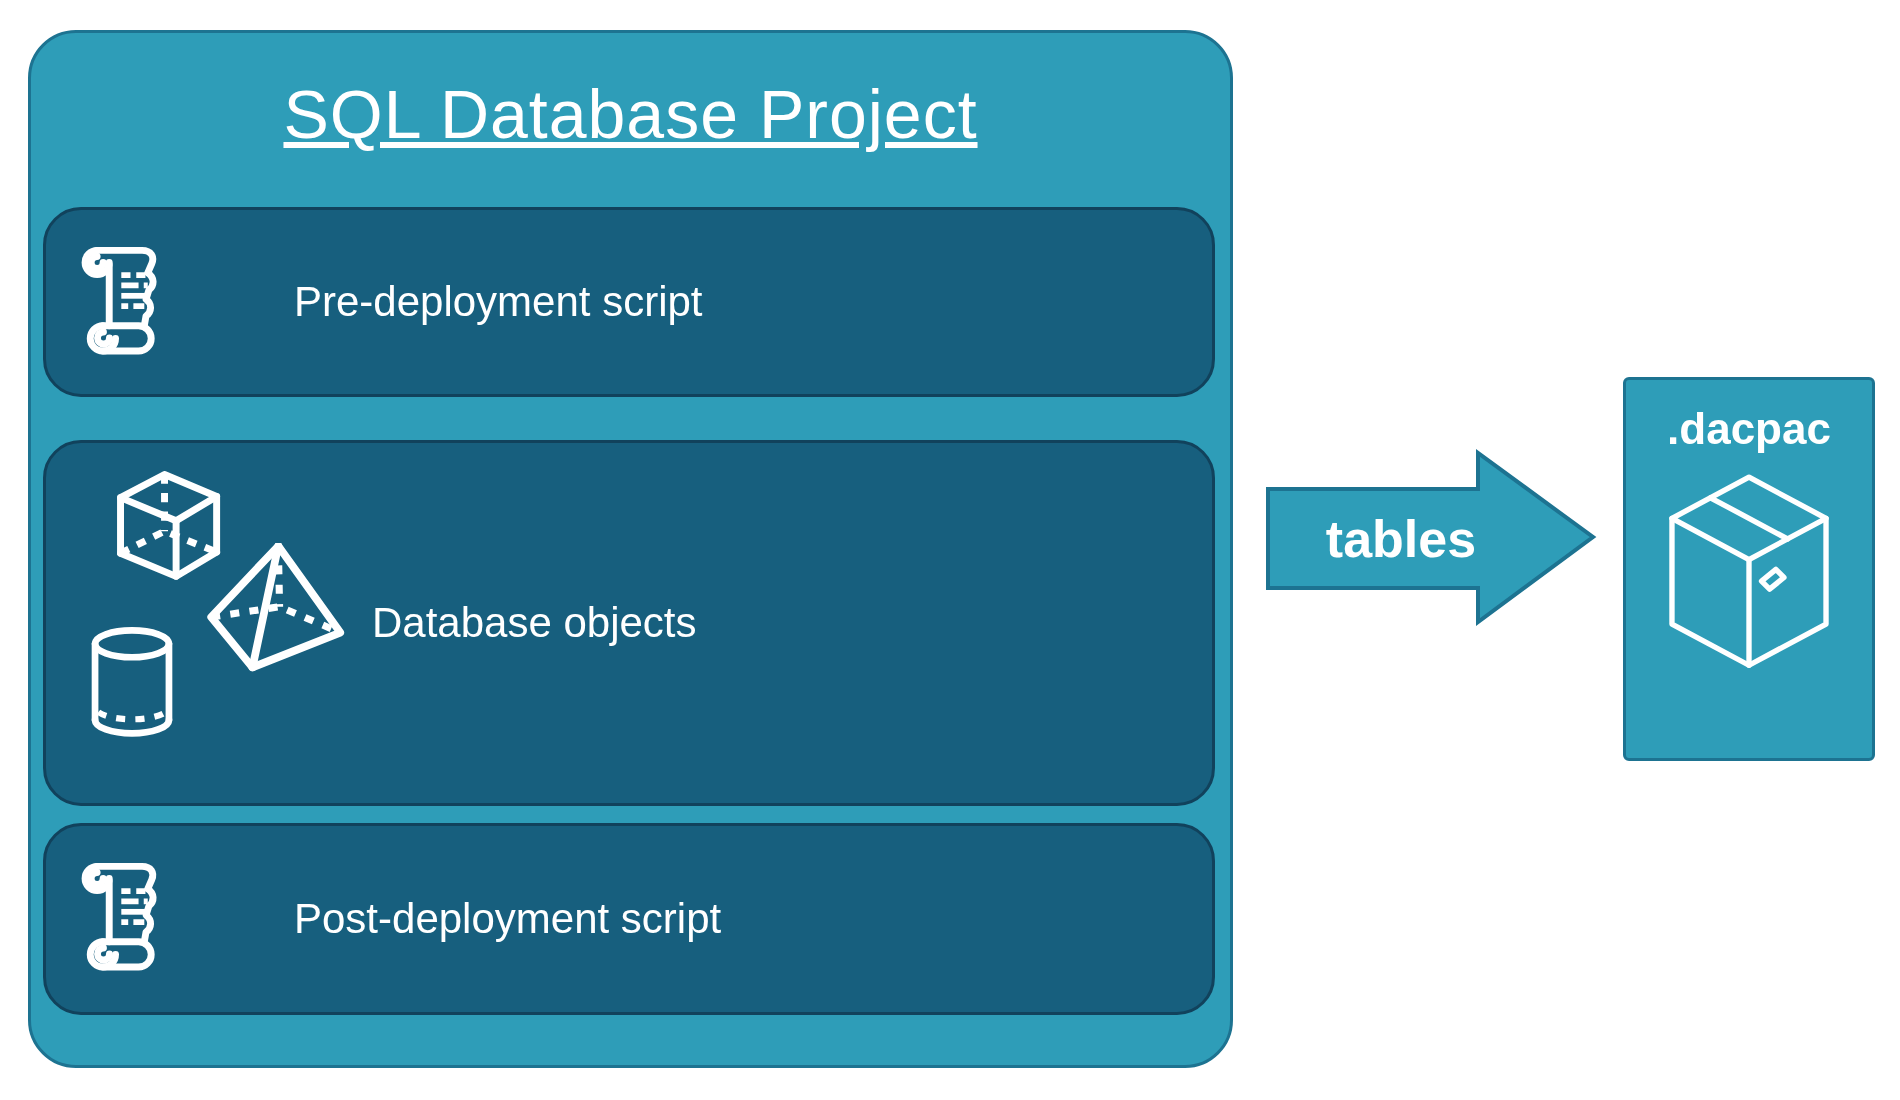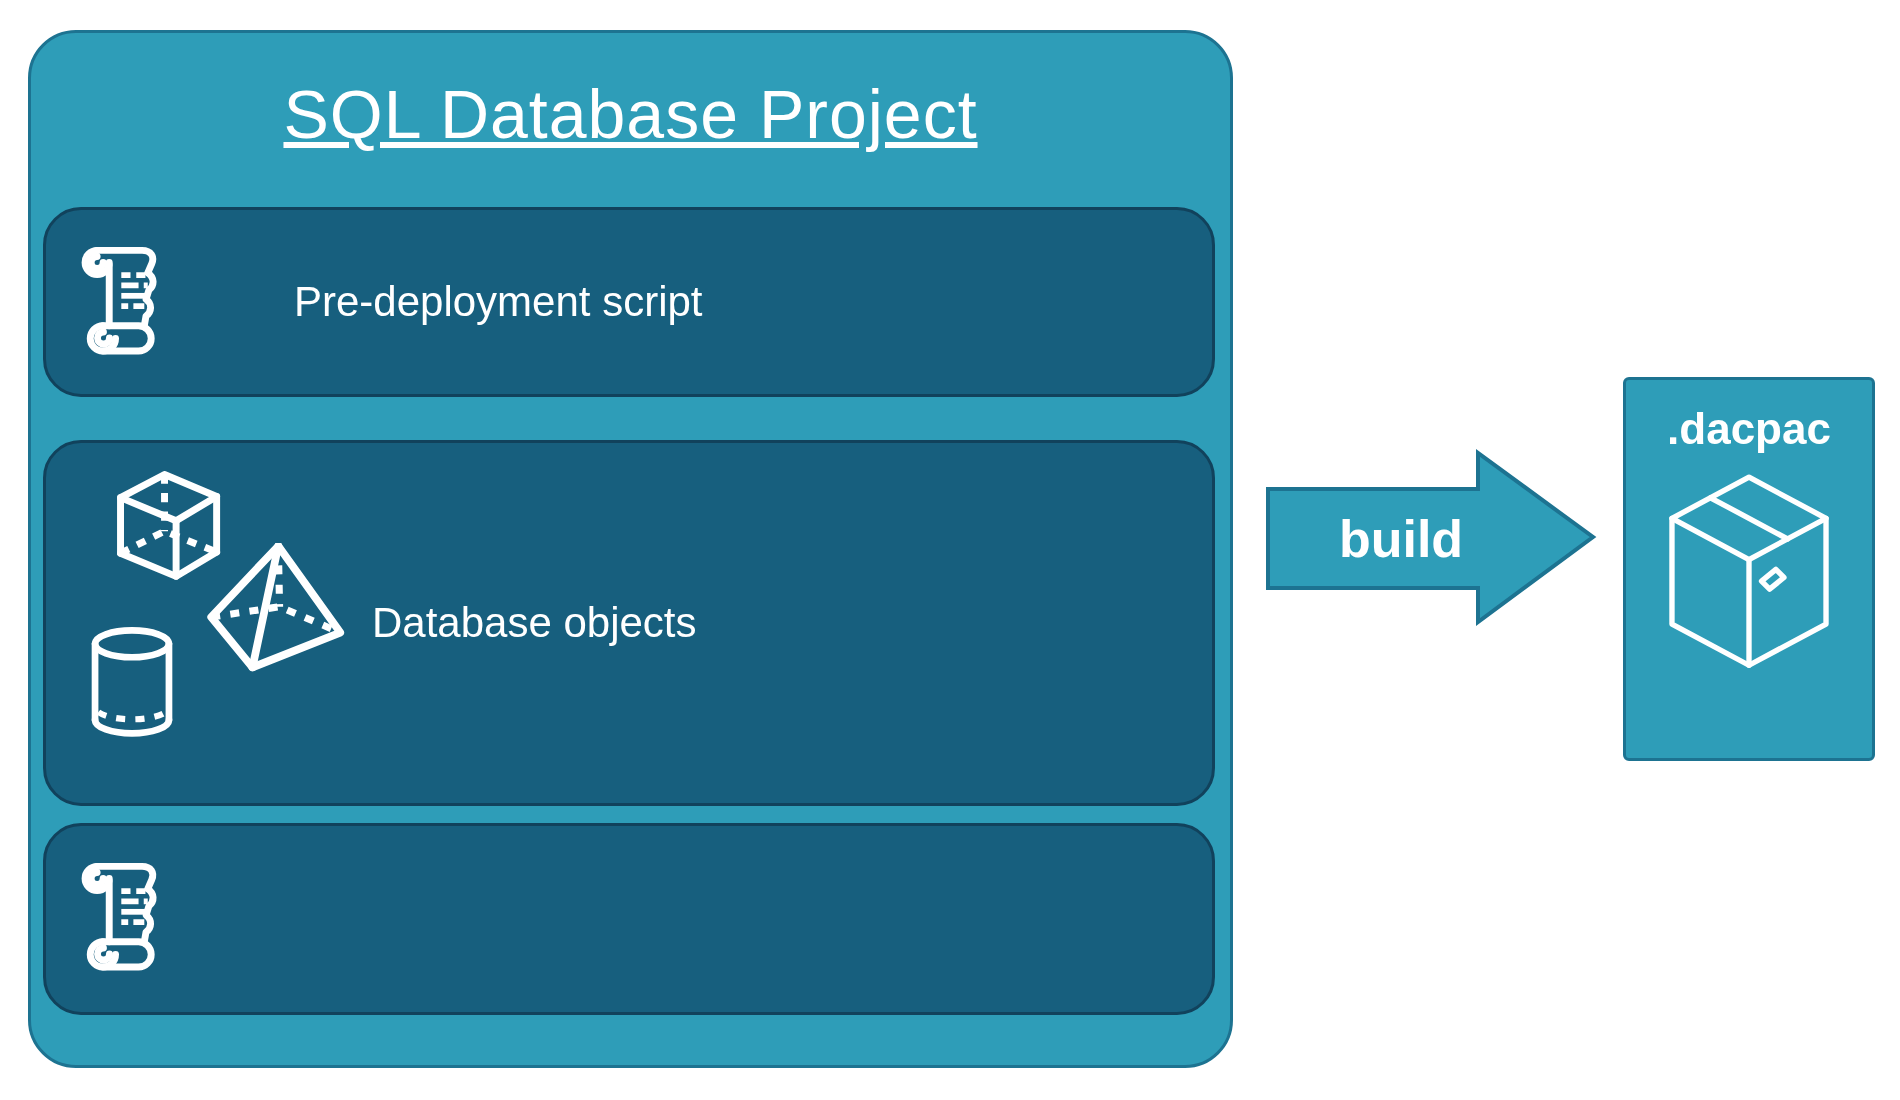--- a/index.html
+++ b/index.html
@@ -228,27 +228,28 @@
             <path d="M26.5 83.5 A5.2 5.2 0 1 0 31.7 88.7"></path>
           </g>
           <g class="stroke-butt" stroke-width="5">
             <path d="M42 34 H50 M55 34 H63"></path>
             <path d="M42 43 H57 M61.5 43 H65"></path>
             <path d="M42 52 H63"></path>
             <path d="M42 61 H48 M52.5 61 H62"></path>
           </g>
         </svg>
       </span>
+      <div class="panel-label">Post-deployment script</div>
     </div>
   </div>
 
   <svg class="build-arrow" viewBox="0 0 340 180">
     <polygon points="6,41 216,41 216,5 331,89 216,174 216,140 6,140"></polygon>
   </svg>
-  <div class="build-label">build</div>
+  <div class="build-label">tables</div>
 
   <div class="artifact-box">
     <div class="artifact-label">.dacpac</div>
     <span class="package-icon">
       <svg viewBox="0 0 100 115" width="180" height="206">
         <g class="stroke" stroke-width="3">
           <path d="M50 4 L93 27 L50 50 L7 27 Z"></path>
           <path d="M28.5 15.5 L71.5 38.5"></path>
           <path d="M7 27 V86 L50 109 L93 86 V27"></path>
           <path d="M50 50 V109"></path>

